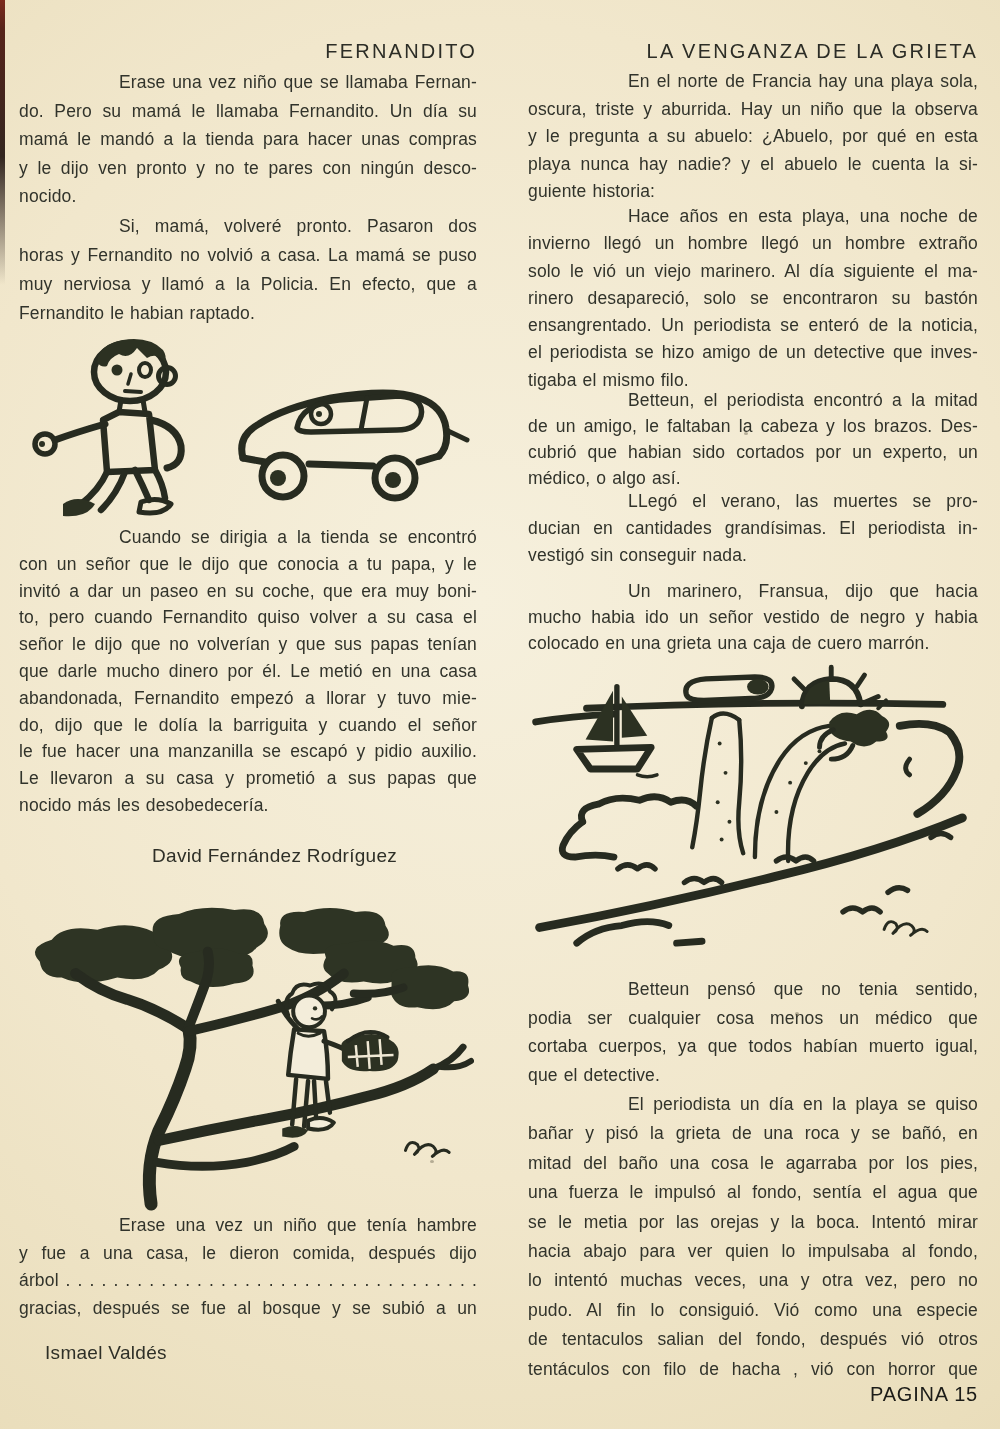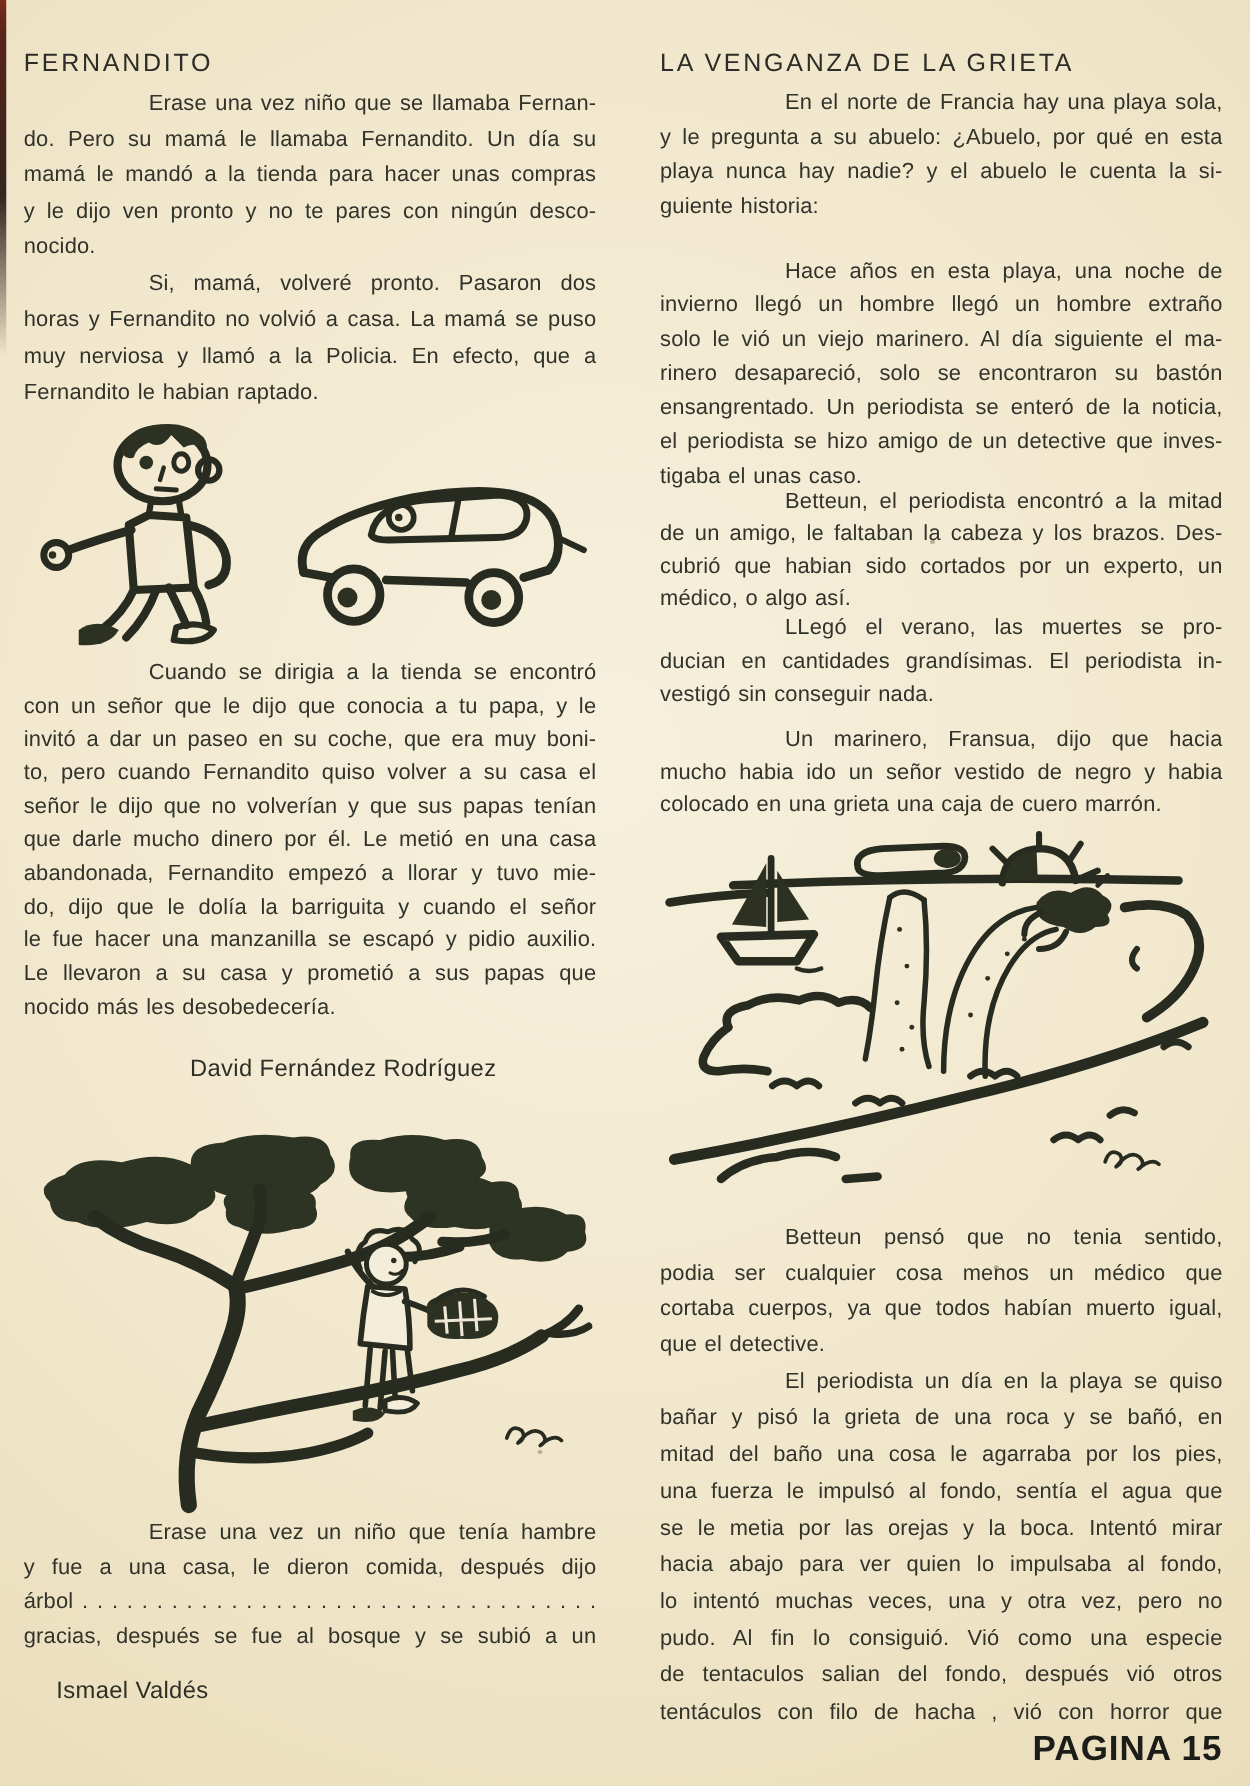--- a/index.html
+++ b/index.html
@@ -14,37 +14,37 @@
   }
   .edge-strip{
     position:absolute;left:0;top:0;width:5px;height:285px;
     background:linear-gradient(#7c2b1d 0%, #57241a 10%, #332620 55%, rgba(46,36,32,0) 100%);
   }
   .col{position:absolute;top:0;height:100%;}
   .col-left{left:19px;width:458px;}
   .col-right{left:528px;width:450px;}
   .block{position:absolute;left:0;right:0;}
   .title{
-    text-align:left;font-size:20px;letter-spacing:2.2px;
+    text-align:right;font-size:20px;letter-spacing:2.2px;
     color:#2c2d26;white-space:nowrap;
   }
   .para{color:#31332b;}
   .line{
     font-size:17.5px;line-height:var(--lh,28px);height:var(--lh,28px);
     text-align:justify;text-align-last:justify;
     word-spacing:1px;letter-spacing:.15px;overflow:hidden;
   }
   .line.indent{padding-left:100px;}
   .line.last{text-align-last:left;}
   .byline{
     font-size:19px;color:#2e2f27;letter-spacing:.3px;white-space:nowrap;margin-left:26px;
   }
   .byline-indent{padding-left:107px;}
   .footer-label{
-    text-align:right;font-weight:bold;font-size:28px;
+    text-align:right;font-weight:normal;font-size:20px;
     color:#1c1c18;letter-spacing:.8px;
   }
   .illo{position:absolute;}
   .illo svg{display:block;width:100%;height:100%;}
   .ink{stroke:#272b20;fill:none;stroke-linecap:round;stroke-linejoin:round;}
   .ink-fill{fill:#2c3122;stroke:none;}
   .leaf{fill:#2e3424;stroke:none;}
   .paperfill{fill:#f3edda;}
   .speck{position:absolute;border-radius:50%;background:#6b6450;opacity:.45;}
 </style>
@@ -97,33 +97,34 @@
       </div>
 
     <div class="block byline" style="top:1342px">Ismael Valdés</div>
   </div>
 
   <div class="col col-right">
     <div class="block title" style="top:40px">LA VENGANZA DE LA GRIETA</div>
 
     <div class="block para" style="top:68px;--lh:27.5px">
         <div class="line indent">En el norte de Francia hay una playa sola,</div>
+        <div class="line">oscura, triste y aburrida. Hay un niño que la observa</div>
         <div class="line">y le pregunta a su abuelo: ¿Abuelo, por qué en esta</div>
         <div class="line">playa nunca hay nadie? y el abuelo le cuenta la si-</div>
         <div class="line last">guiente historia:</div>
       </div>
 
     <div class="block para" style="top:203px;--lh:27.3px">
         <div class="line indent">Hace años en esta playa, una noche de</div>
         <div class="line">invierno llegó un hombre  llegó un hombre extraño</div>
         <div class="line">solo le vió un viejo marinero. Al día siguiente el ma-</div>
         <div class="line">rinero desapareció, solo se encontraron su bastón</div>
         <div class="line">ensangrentado. Un periodista se enteró de la noticia,</div>
         <div class="line">el periodista se hizo amigo de un detective que inves-</div>
-        <div class="line last">tigaba el unas caso.</div>
+        <div class="line last">tigaba el mismo filo.</div>
       </div>
 
     <div class="block para" style="top:387px;--lh:26px">
         <div class="line indent">Betteun, el periodista encontró a la mitad</div>
         <div class="line">de un amigo, le faltaban la cabeza y los brazos. Des-</div>
         <div class="line">cubrió que habian sido cortados por un experto, un</div>
         <div class="line last">médico, o algo así.</div>
       </div>
 
     <div class="block para" style="top:488px;--lh:27px">

